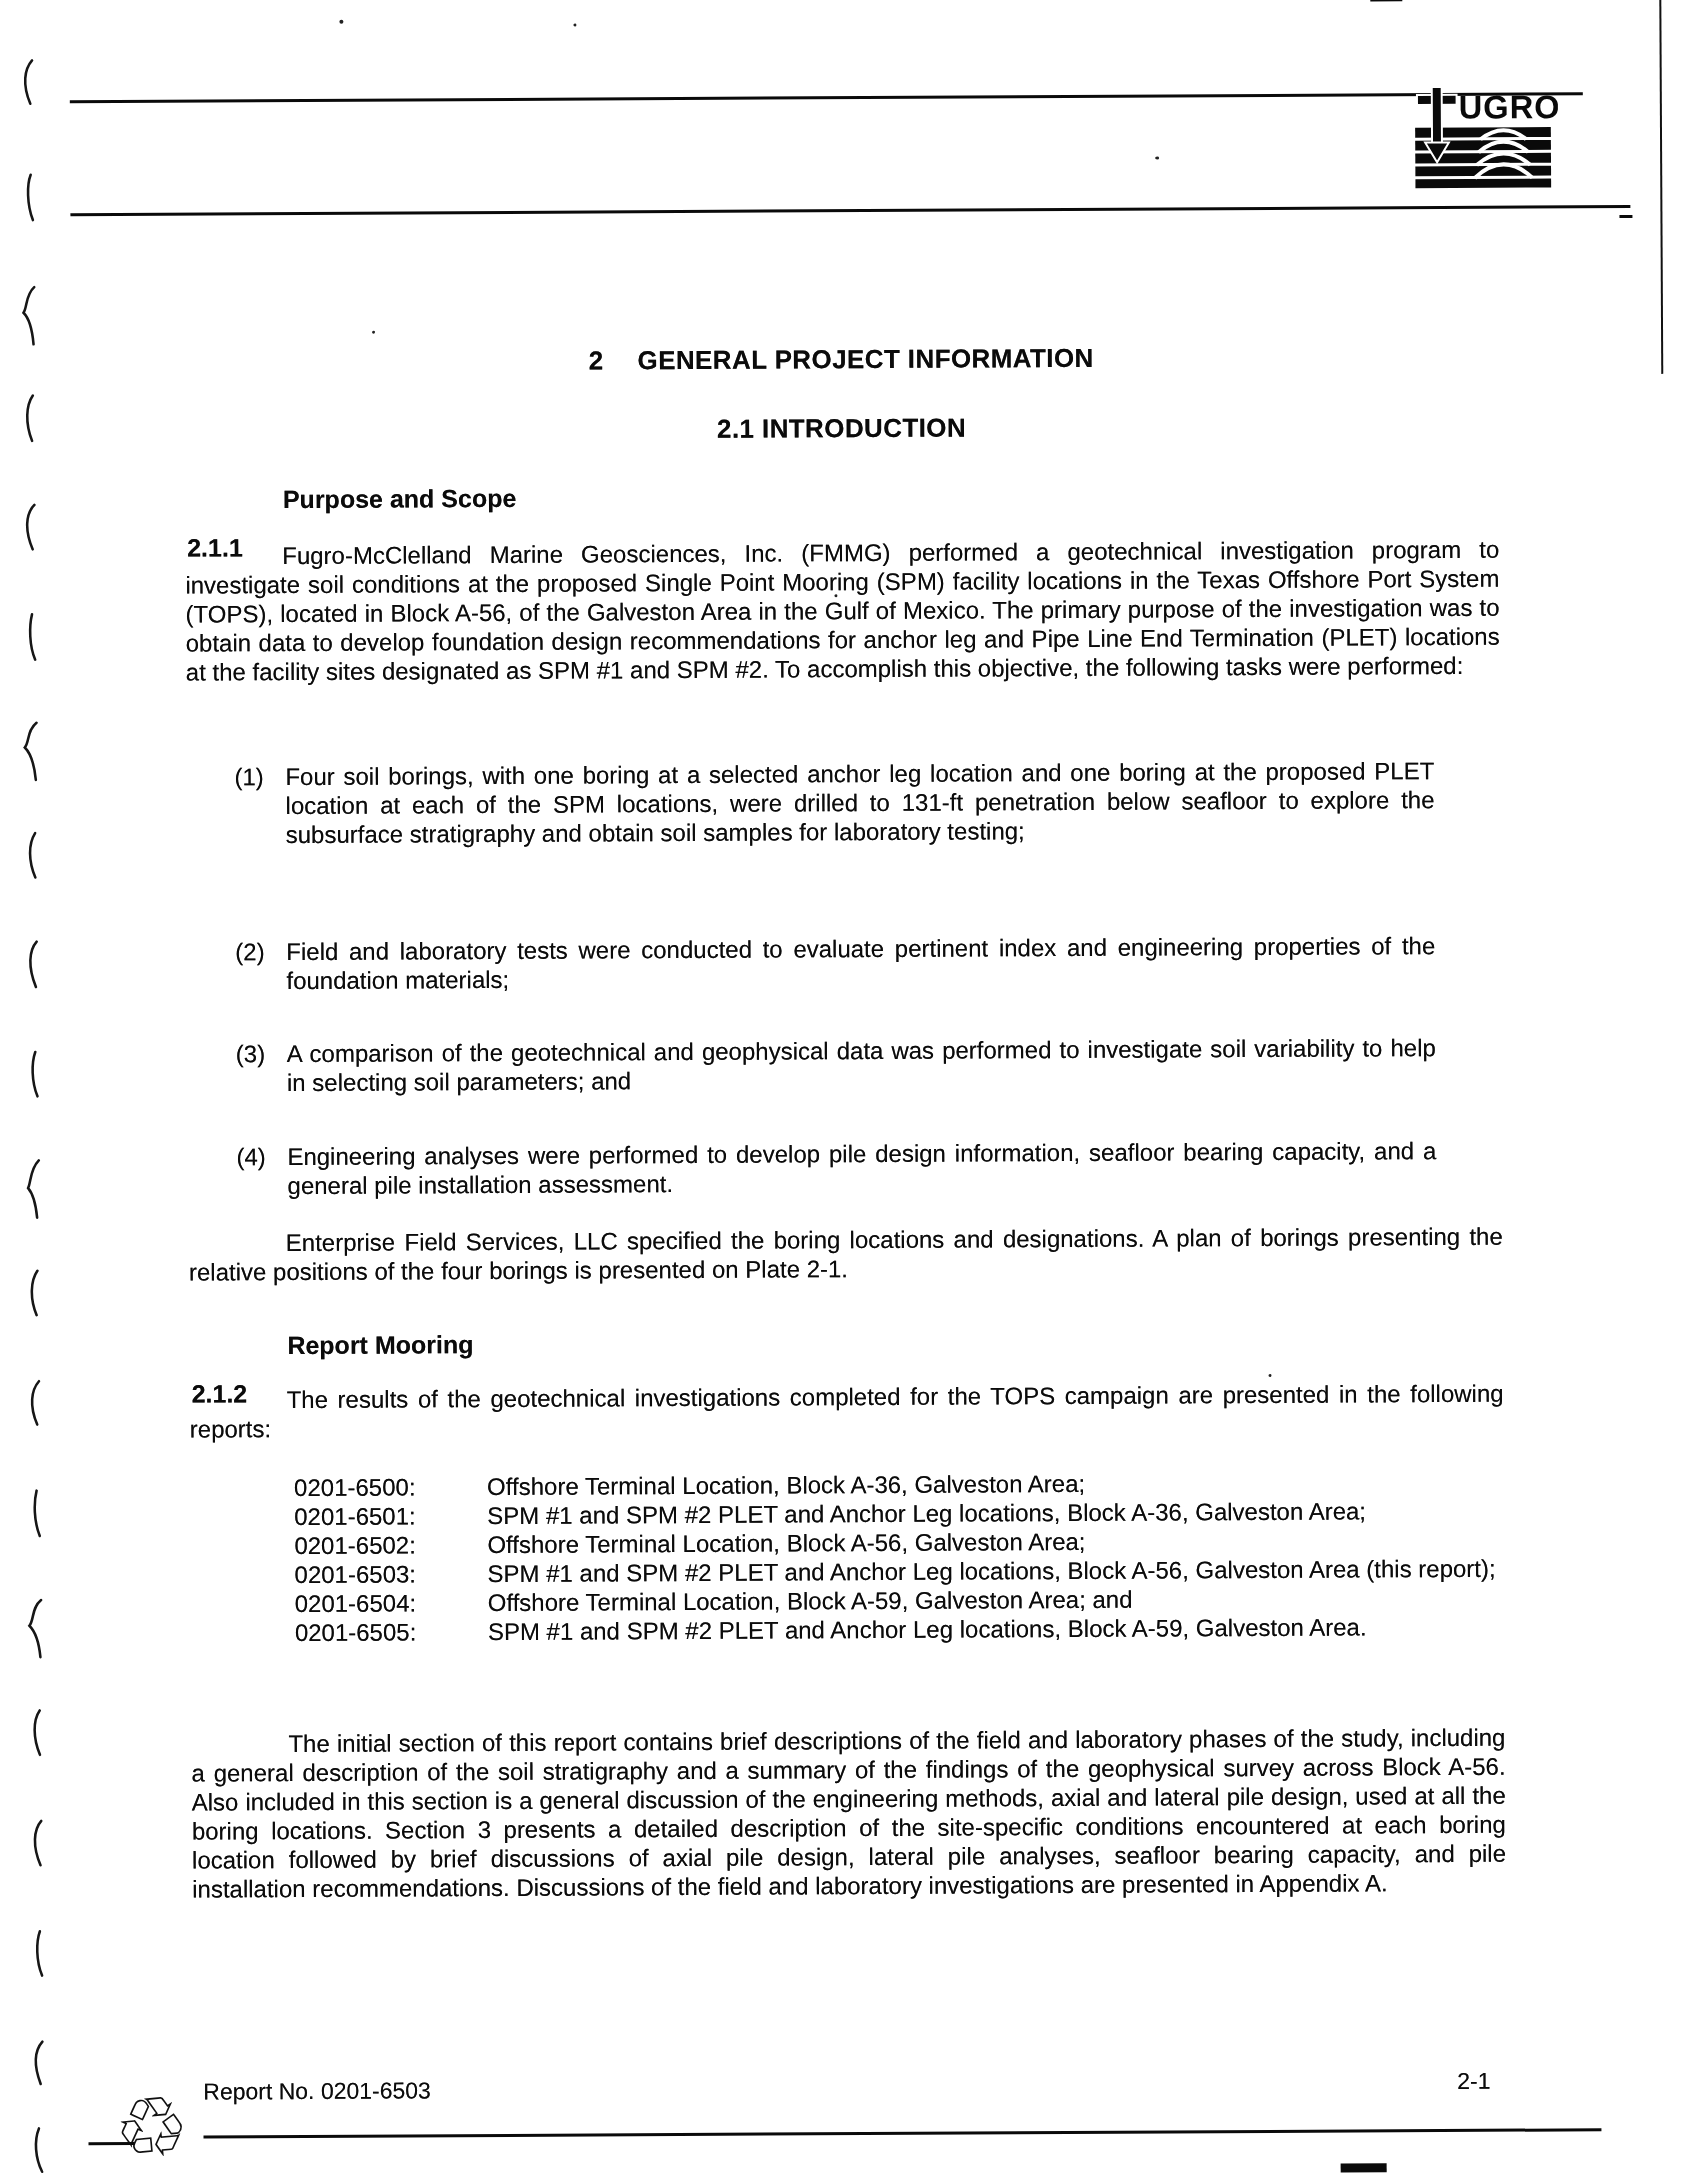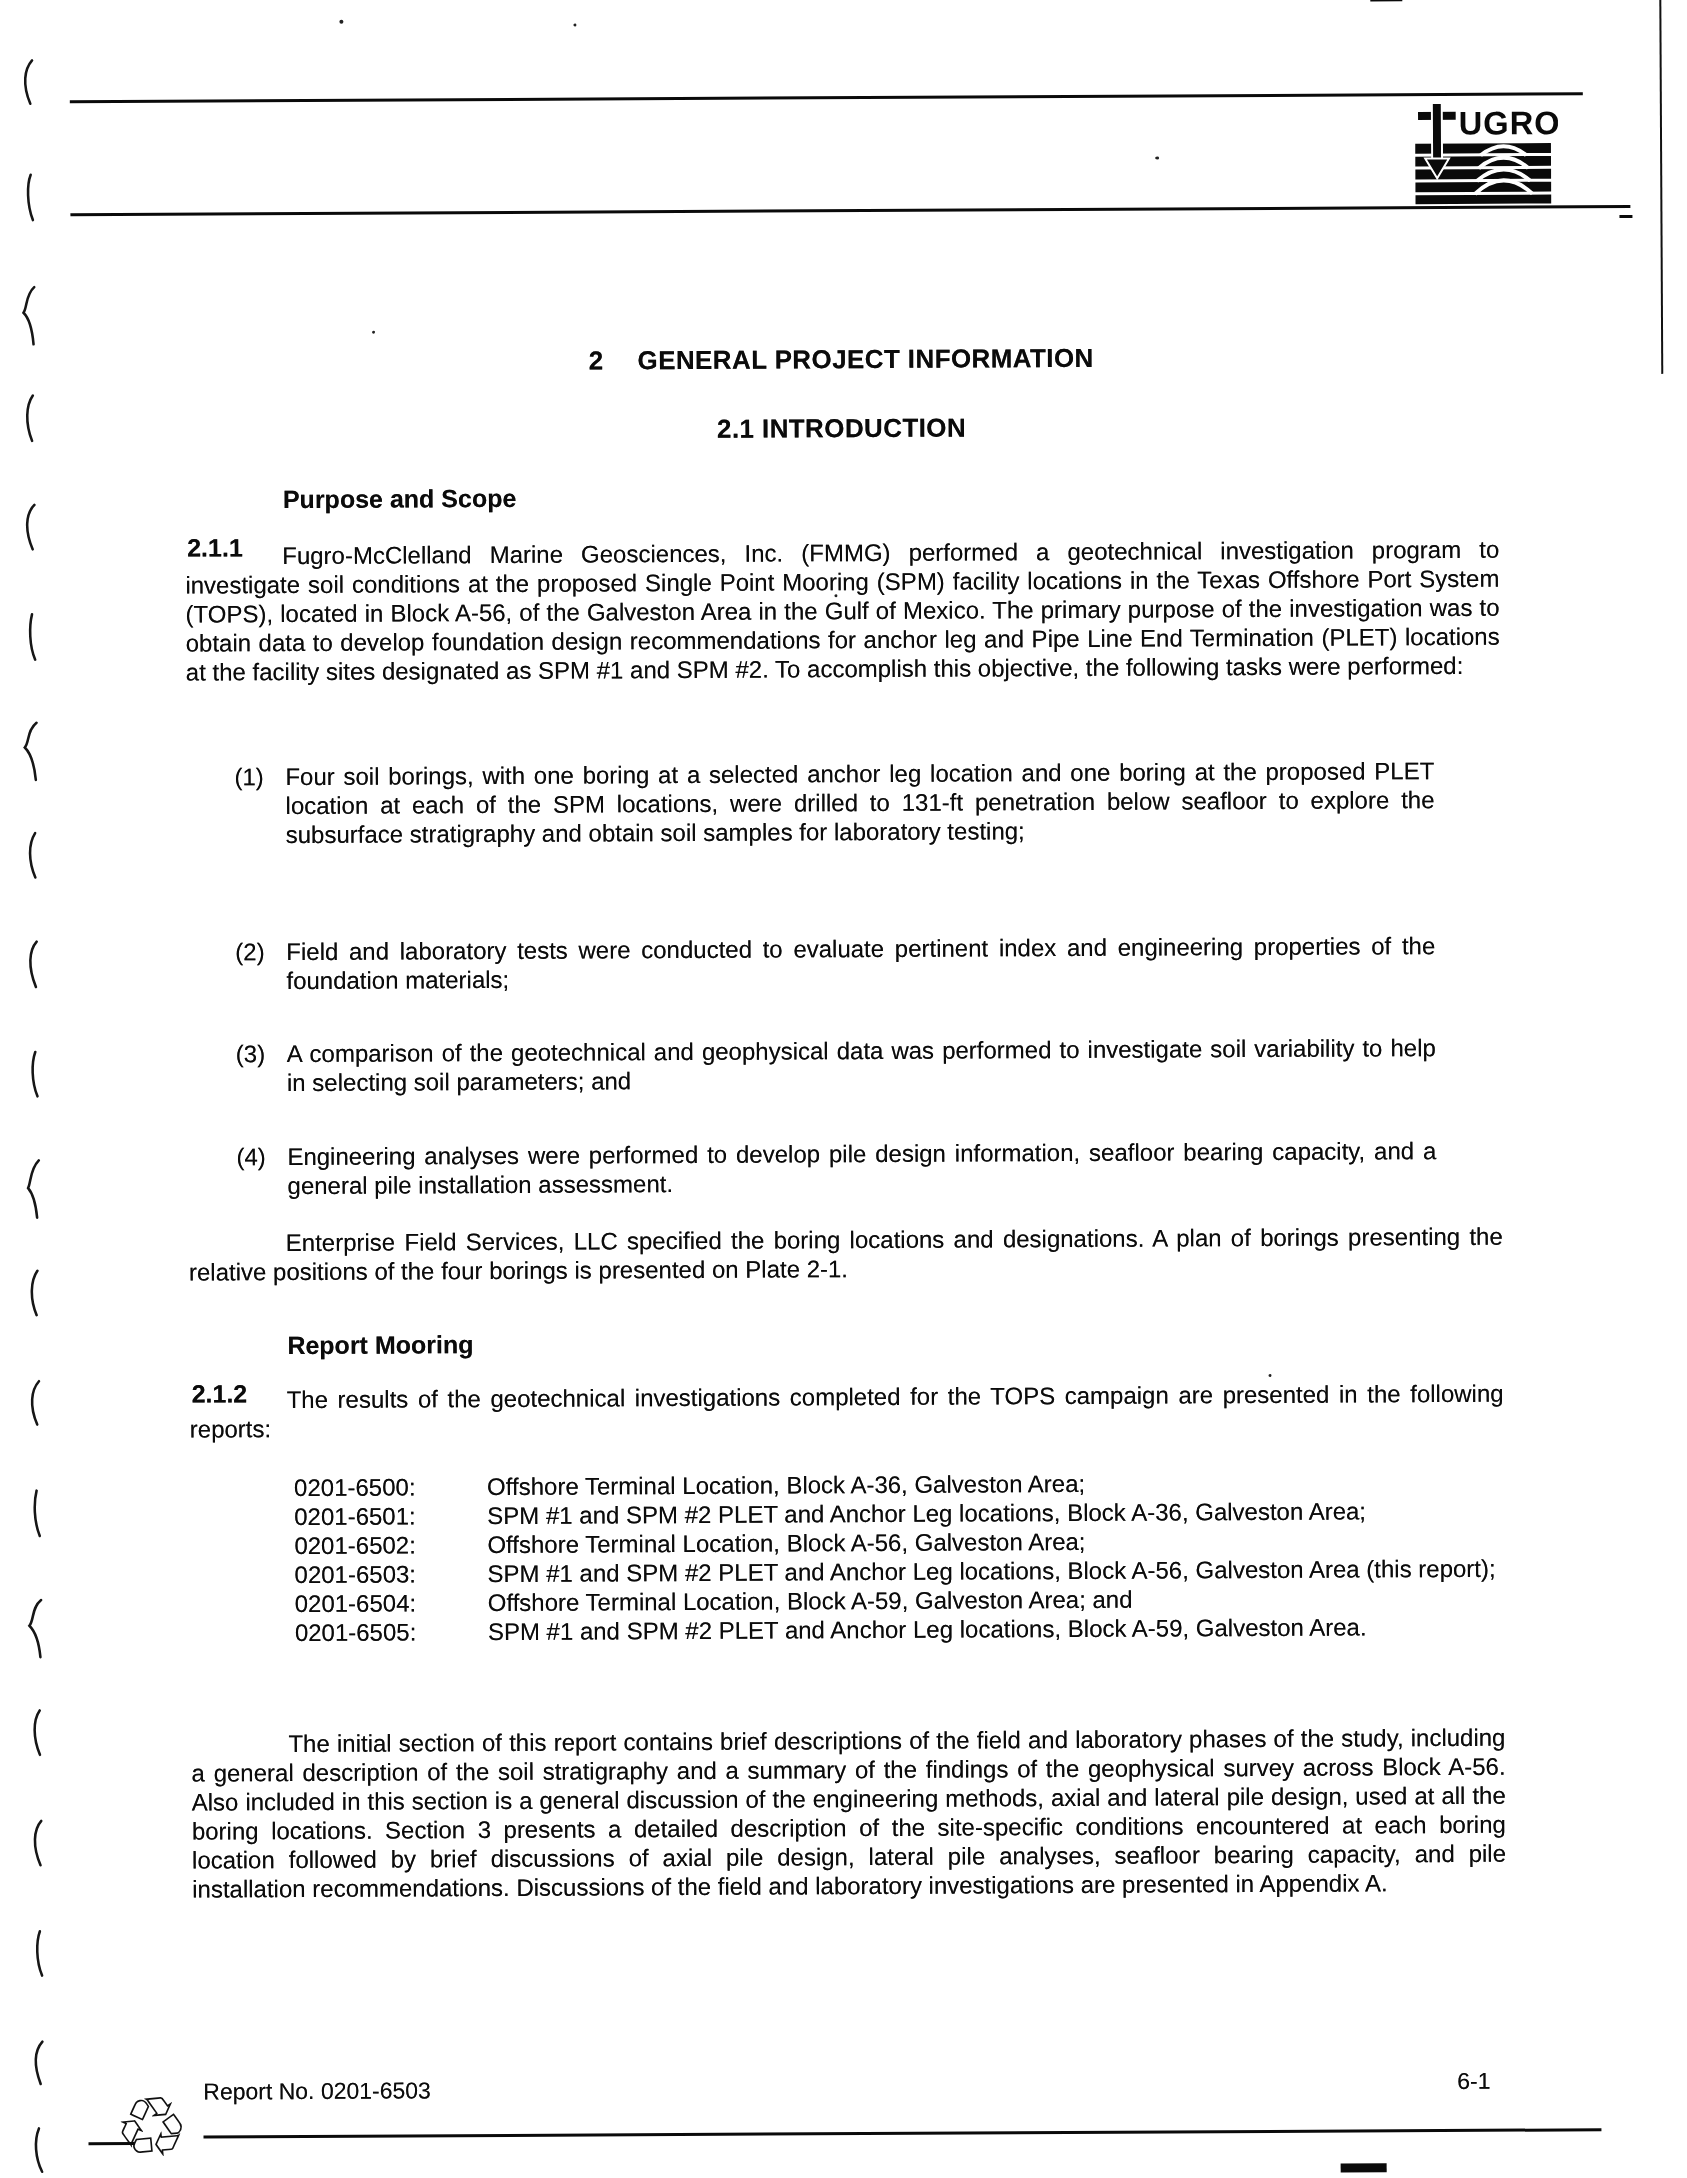--- a/index.html
+++ b/index.html
@@ -17,21 +17,21 @@
   .rule-footer{left:198px;top:2132px;width:1398px;height:3px;}
   .rule-footer-left{left:83px;top:2138px;width:46px;height:3px;}
   .edge-vline{position:absolute;left:1665px;top:0;width:2px;height:378px;background:#111;}
   .corner-dash-tr{left:1376px;top:0;width:32px;height:4px;}
   .dash-right-small{left:1624px;top:219px;width:13px;height:3px;}
   .corner-dash-br{left:1335px;top:2166px;width:46px;height:9px;}
 
   .speck{position:absolute;background:#222;border-radius:50%;}
 
   
-  .logo-box{position:absolute;left:1414px;top:105px;width:149px;height:103px;}
+  .logo-box{position:absolute;left:1414px;top:89px;width:149px;height:103px;}
 
   
   .chapter-title{position:absolute;left:188px;top:344px;width:1314px;text-align:center;
       font-weight:bold;font-size:26px;letter-spacing:0.4px;}
   .chapter-title .num{margin-right:34px;}
   .intro-title{position:absolute;left:188px;top:413px;width:1314px;text-align:center;
       font-weight:bold;font-size:26px;letter-spacing:0.4px;}
   .sub-heading{position:absolute;left:190px;font-weight:bold;font-size:25px;display:flex;}
   .sub-heading .num{width:96px;flex:0 0 auto;margin-top:48px;}
   .h-211{top:482px;}
@@ -191,20 +191,20 @@
     </div>
     <div class="report-row">
       <span class="txt">0201-6505:</span>
       <span class="txt">SPM #1 and SPM #2 PLET and Anchor Leg locations, Block A-59, Galveston Area.</span>
     </div>
   </div>
 
   <div class="para p-initial txt">The initial section of this report contains brief descriptions of the field and laboratory phases of the study, including a general description of the soil stratigraphy and a summary of the findings of the geophysical survey across Block A-56.  Also included in this section is a general discussion of the engineering methods, axial and lateral pile design, used at all the boring locations.  Section 3 presents a detailed description of the site-specific conditions encountered at each boring location followed by brief discussions of axial pile design, lateral pile analyses, seafloor bearing capacity, and pile installation recommendations.  Discussions of the field and laboratory investigations are presented in Appendix A.</div>
 
   <div class="footer-report txt">Report No. 0201-6503</div>
-  <div class="footer-page txt">6-1</div>
+  <div class="footer-page txt">2-1</div>
   <div class="recycle">♲</div>
   <div class="hr rule-footer-left"></div>
   <div class="hr rule-footer"></div>
   <div class="hr corner-dash-br"></div>
 
 </div>
 
 
 </body></html>

